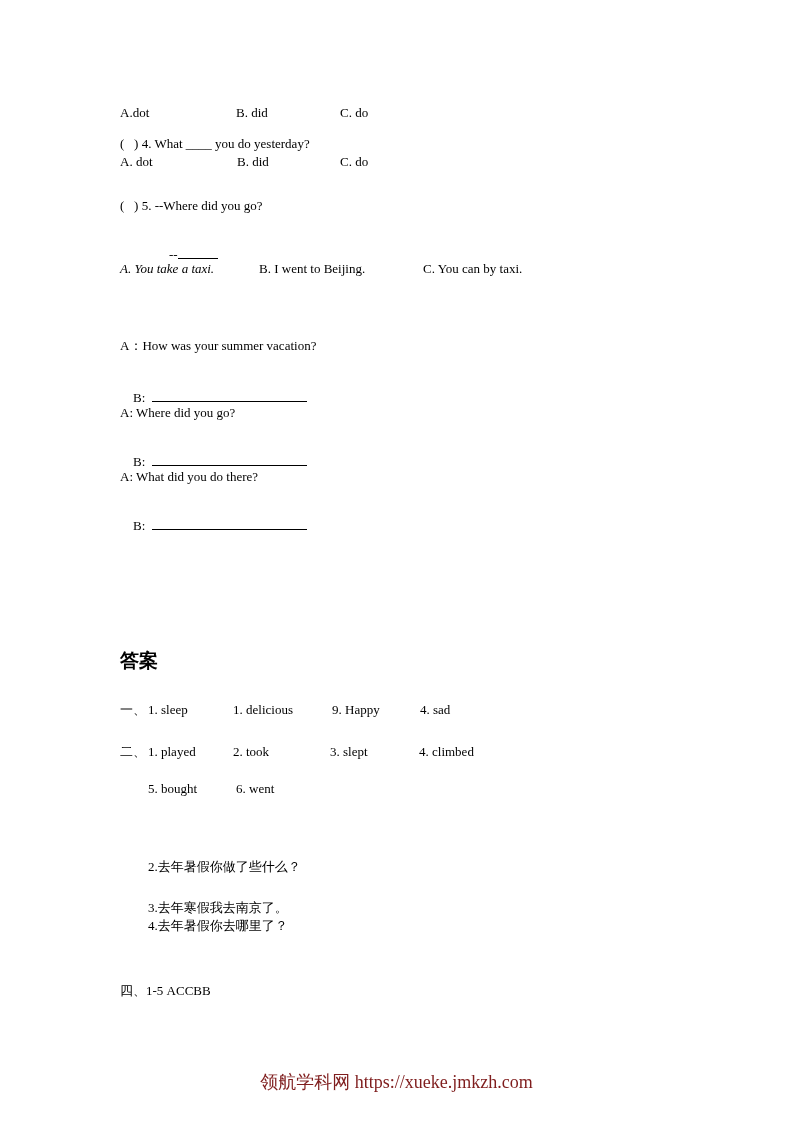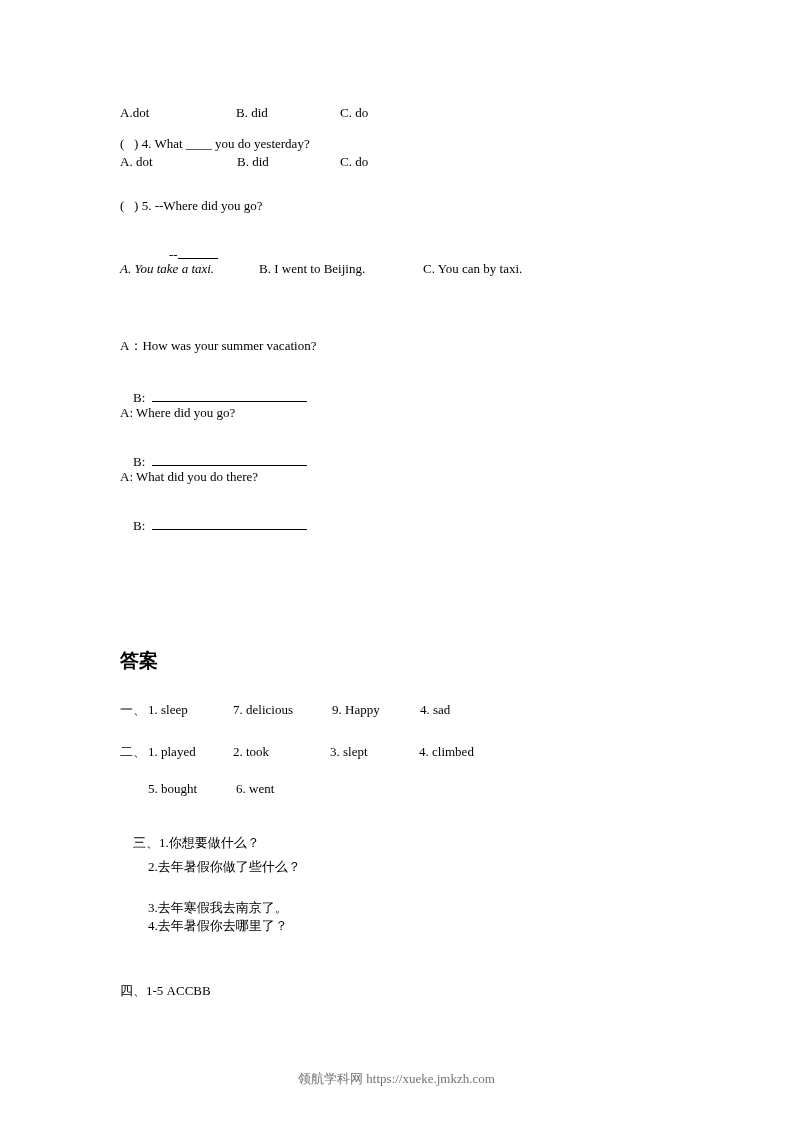--- a/index.html
+++ b/index.html
@@ -42,22 +42,22 @@
     margin-left: 7px;
     vertical-align: baseline;
   }
   .blank-long { width: 155px; }
   .blank-short { width: 40px; }
   .footer {
     position: absolute;
     left: 0;
     width: 100%;
     text-align: center;
-    color: #737373;
-    font-size: 13px;
+    color: #7f1d1d;
+    font-size: 18px;
     font-family: "Liberation Serif", "DejaVu Serif", serif;
     white-space: pre;
   }
 </style>
 </head>
 <body>
 
 <div class="page">
 
   <div class="ln" style="top:105px; left:120px; width:400px;">
@@ -103,41 +103,38 @@
 
   <div class="ln" style="top:500px; left:120px;">
     <span>B:</span><span class="blank blank-long"></span>
   </div>
 
   <div class="heading" style="top:649px; left:120px;">答案</div>
 
   <div class="ln" style="top:702px; left:120px; width:480px;">
     <span class="col" style="left:0;">一、</span>
     <span class="col" style="left:28px;">1. sleep</span>
-    <span class="col" style="left:113px;">7. delicious</span>
+    <span class="col" style="left:113px;">1. delicious</span>
     <span class="col" style="left:212px;">9. Happy</span>
     <span class="col" style="left:300px;">4. sad</span>
   </div>
 
   <div class="ln" style="top:744px; left:120px; width:480px;">
     <span class="col" style="left:0;">二、</span>
     <span class="col" style="left:28px;">1. played</span>
     <span class="col" style="left:113px;">2. took</span>
     <span class="col" style="left:210px;">3. slept</span>
     <span class="col" style="left:299px;">4. climbed</span>
   </div>
 
   <div class="ln" style="top:781px; left:148px; width:300px;">
     <span class="col" style="left:0;">5. bought</span>
     <span class="col" style="left:88px;">6. went</span>
   </div>
 
-  <div class="ln" style="top:819px; left:120px;">
-    <span>三、</span><span>1.你想要做什么？</span>
-  </div>
   <div class="ln" style="top:859px; left:148px;">2.去年暑假你做了些什么？</div>
   <div class="ln" style="top:900px; left:148px;">3.去年寒假我去南京了。</div>
   <div class="ln" style="top:918px; left:148px;">4.去年暑假你去哪里了？</div>
 
   <div class="ln" style="top:983px; left:120px;">四、1-5 ACCBB</div>
 
   <div class="footer" style="top:1070px;">领航学科网 https://xueke.jmkzh.com</div>
 
 </div>
 

